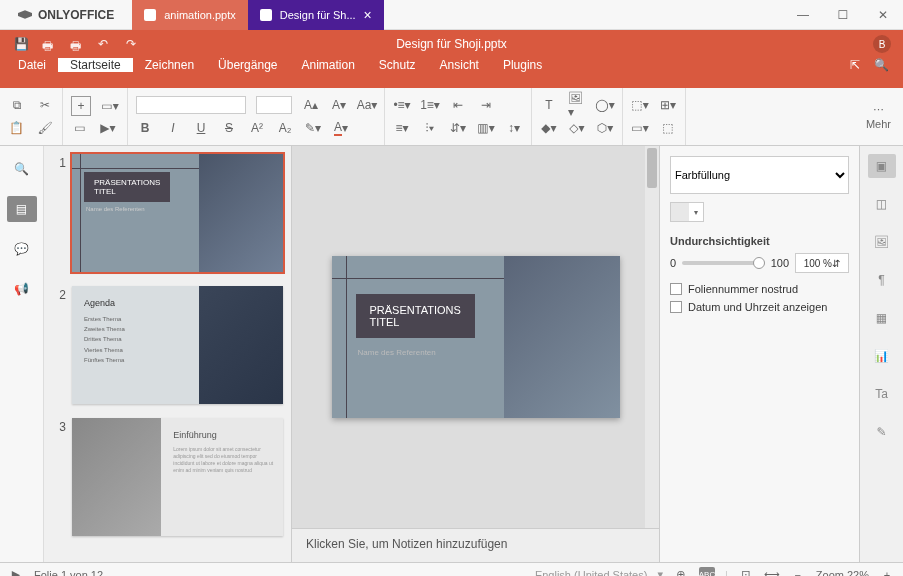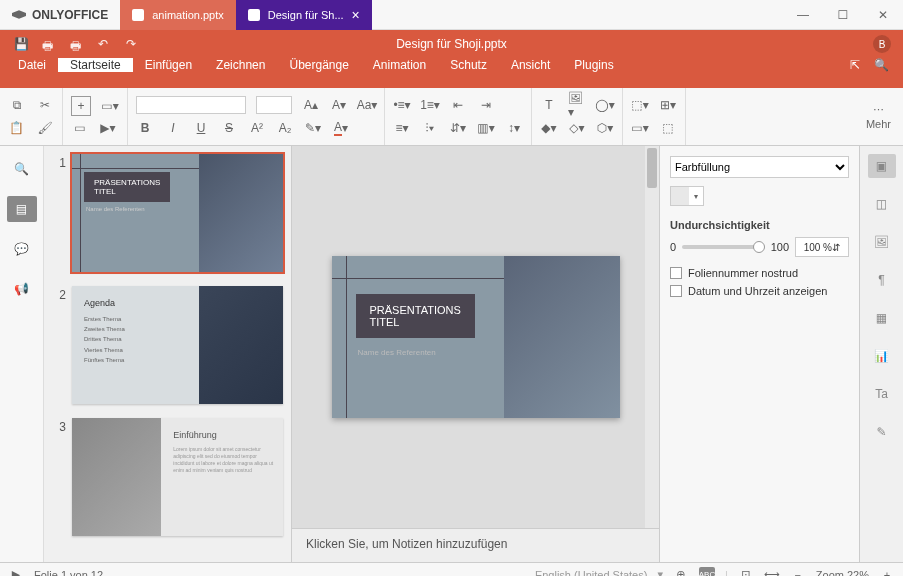--- a/index.html
+++ b/index.html
@@ -1,19 +1,19 @@
 <!DOCTYPE html>
 <html><head>
 <meta charset="utf-8">
 <style>
 * { margin: 0; padding: 0; box-sizing: border-box; font-family: Arial, sans-serif; }
 body { width: 903px; height: 576px; overflow: hidden; background: #fff; font-size: 12px; color: #333; }
 
 .titlebar { height: 30px; background: #f7f7f7; display: flex; align-items: center; border-bottom: 1px solid #ddd; }
-.titlebar .logo { display: flex; align-items: center; padding: 0 12px; font-weight: bold; font-size: 12px; color: #444; }
+.titlebar .logo { display: flex; align-items: center; padding: 0 18px; font-weight: bold; font-size: 12px; color: #444; }
 .titlebar .logo-icon { width: 14px; height: 14px; background: #666; margin-right: 6px; clip-path: polygon(0 40%, 50% 20%, 100% 40%, 50% 60%, 0 40%, 0 60%, 50% 80%, 100% 60%, 100% 40%, 50% 60%); }
 .doctab { height: 30px; display: flex; align-items: center; padding: 0 12px; font-size: 11px; gap: 8px; }
 .doctab.inactive { background: #dd6b55; color: #fff; }
 .doctab.active { background: #4c1d95; color: #fff; }
 .doctab .dot { width: 12px; height: 12px; background: #fff; border-radius: 2px; }
 .doctab .x { font-size: 14px; cursor: pointer; }
 .wincontrols { margin-left: auto; display: flex; }
 .wincontrols div { width: 40px; height: 30px; display: flex; align-items: center; justify-content: center; color: #666; cursor: pointer; }
 
 .headerbar { height: 28px; background: #d9593f; color: #fff; display: flex; align-items: center; position: relative; }
@@ -58,21 +58,21 @@
 .cv-sub { position: absolute; left: 26px; top: 92px; color: #bbb; font-size: 8px; }
 .cv-right { position: absolute; right: 0; top: 0; bottom: 0; width: 40%; background: linear-gradient(135deg,#5a6578,#8090a0); }
 .cv-line-h { position: absolute; left: 0; right: 40%; height: 1px; background: #4a4550; }
 .cv-line-v { position: absolute; top: 0; bottom: 0; width: 1px; background: #4a4550; }
 .vscroll { position: absolute; right: 0; top: 0; bottom: 0; width: 14px; background: #e8e8e8; }
 .vhandle { position: absolute; left: 2px; right: 2px; top: 2px; height: 40px; background: #bbb; border-radius: 2px; }
 .notes { height: 34px; background: #eee; border-top: 1px solid #ccc; padding: 8px 14px; font-size: 12px; color: #555; }
 
 .proppanel { width: 200px; background: #f7f7f7; border-left: 1px solid #ccc; padding: 10px 10px; font-size: 11px; }
 .proppanel .ptitle { font-weight: bold; color: #444; margin-bottom: 6px; font-size: 11px; }
-.proppanel select { width: 100%; height: 22px; font-size: 11px; border: 1px solid #ccc; background: #fff; margin-bottom: 8px; }
+.proppanel select { width: 100%; height: 38px; font-size: 11px; border: 1px solid #ccc; background: #fff; margin-bottom: 8px; }
 .colorbox { width: 34px; height: 20px; border: 1px solid #ccc; background: #fff; display: inline-flex; }
 .colorbox .sw { width: 18px; background: #e8e8e8; }
 .colorbox .dd { flex: 1; display: flex; align-items: center; justify-content: center; font-size: 8px; color: #666; }
 .slider-row { display: flex; align-items: center; gap: 6px; margin: 6px 0 10px; }
 .slider { flex: 1; height: 4px; background: #ccc; position: relative; border-radius: 2px; }
 .slider .sh { position: absolute; right: 0; top: -4px; width: 12px; height: 12px; background: #fff; border: 1px solid #999; border-radius: 50%; }
 .spin { width: 54px; height: 20px; border: 1px solid #ccc; display: flex; align-items: center; justify-content: center; font-size: 10px; background: #fff; }
 .chk { display: flex; align-items: center; gap: 6px; margin: 6px 0; }
 .chk .box { width: 12px; height: 12px; border: 1px solid #999; background: #fff; }
 
@@ -118,21 +118,20 @@
   </div>
   <div class="title">Design für Shoji.pptx</div>
   <div class="userbadge">
       <span>B</span>
     </div>
 </div>
 
 <div class="menubar">
   <div class="mitem">Datei</div>
   <div class="mitem active">Startseite</div>
-  <div class="mitem">Einfügen</div>
   <div class="mitem">Zeichnen</div>
   <div class="mitem">Übergänge</div>
   <div class="mitem">Animation</div>
   <div class="mitem">Schutz</div>
   <div class="mitem">Ansicht</div>
   <div class="mitem">Plugins</div>
   <div class="rightico">
     <span>⇱</span>
     <span>🔍</span>
   </div>

